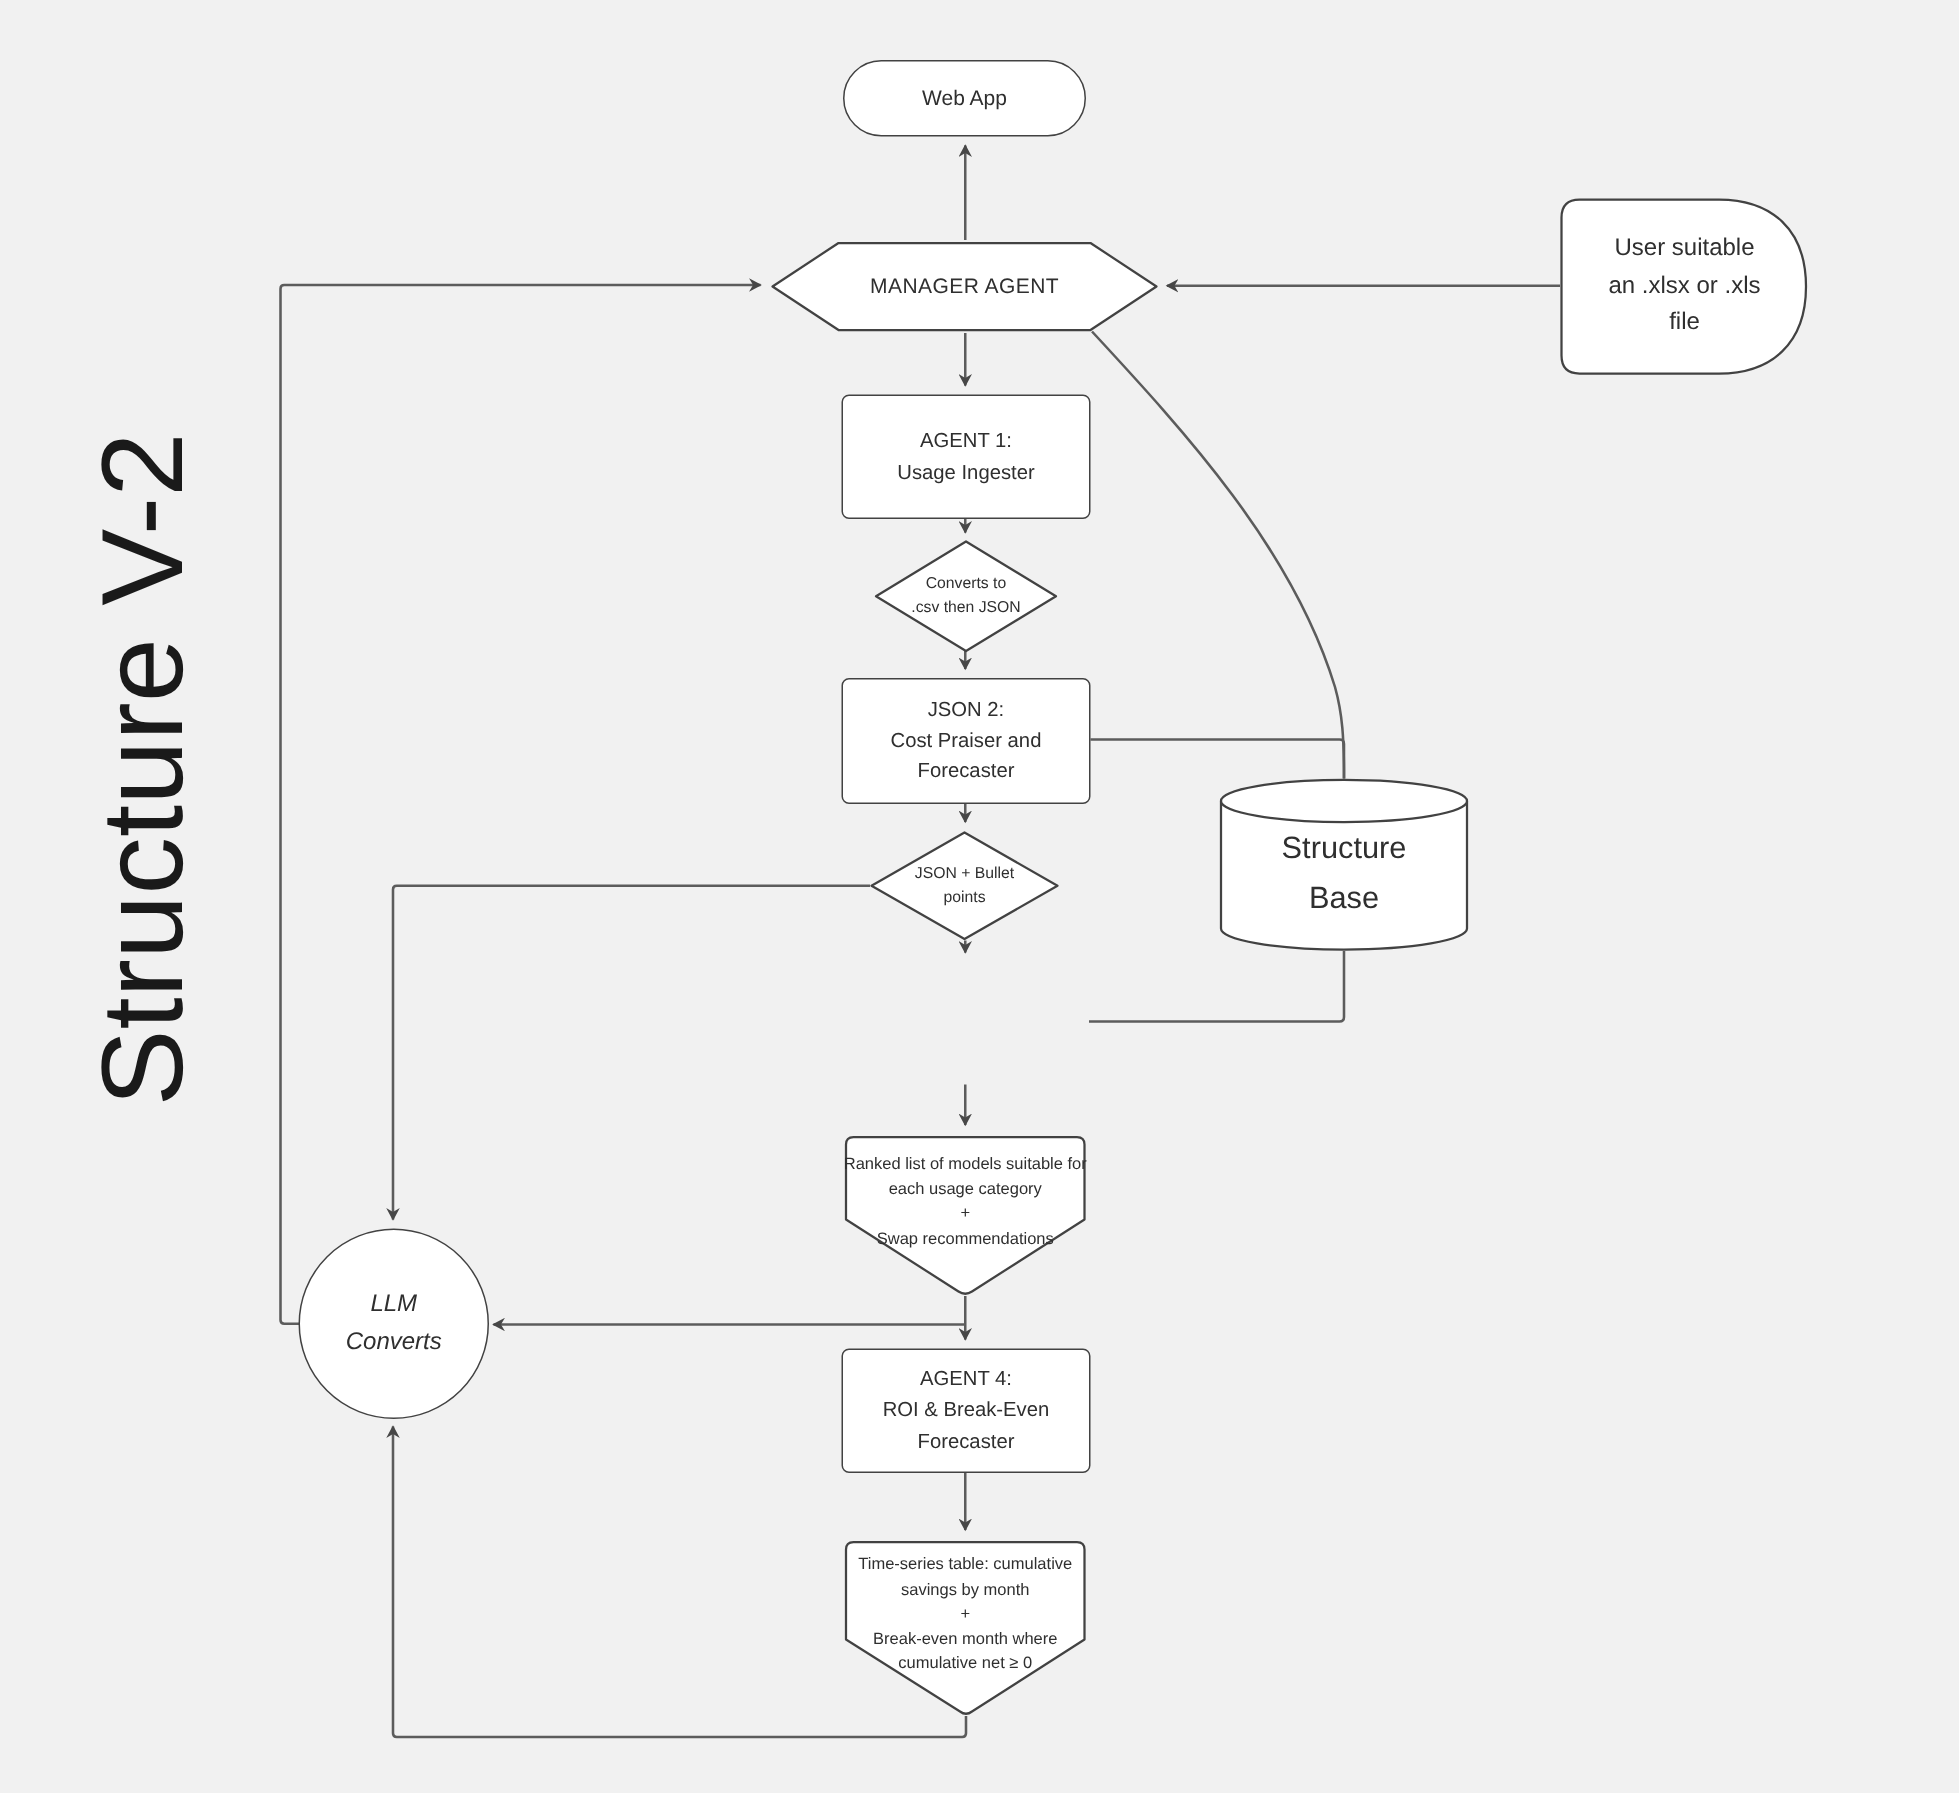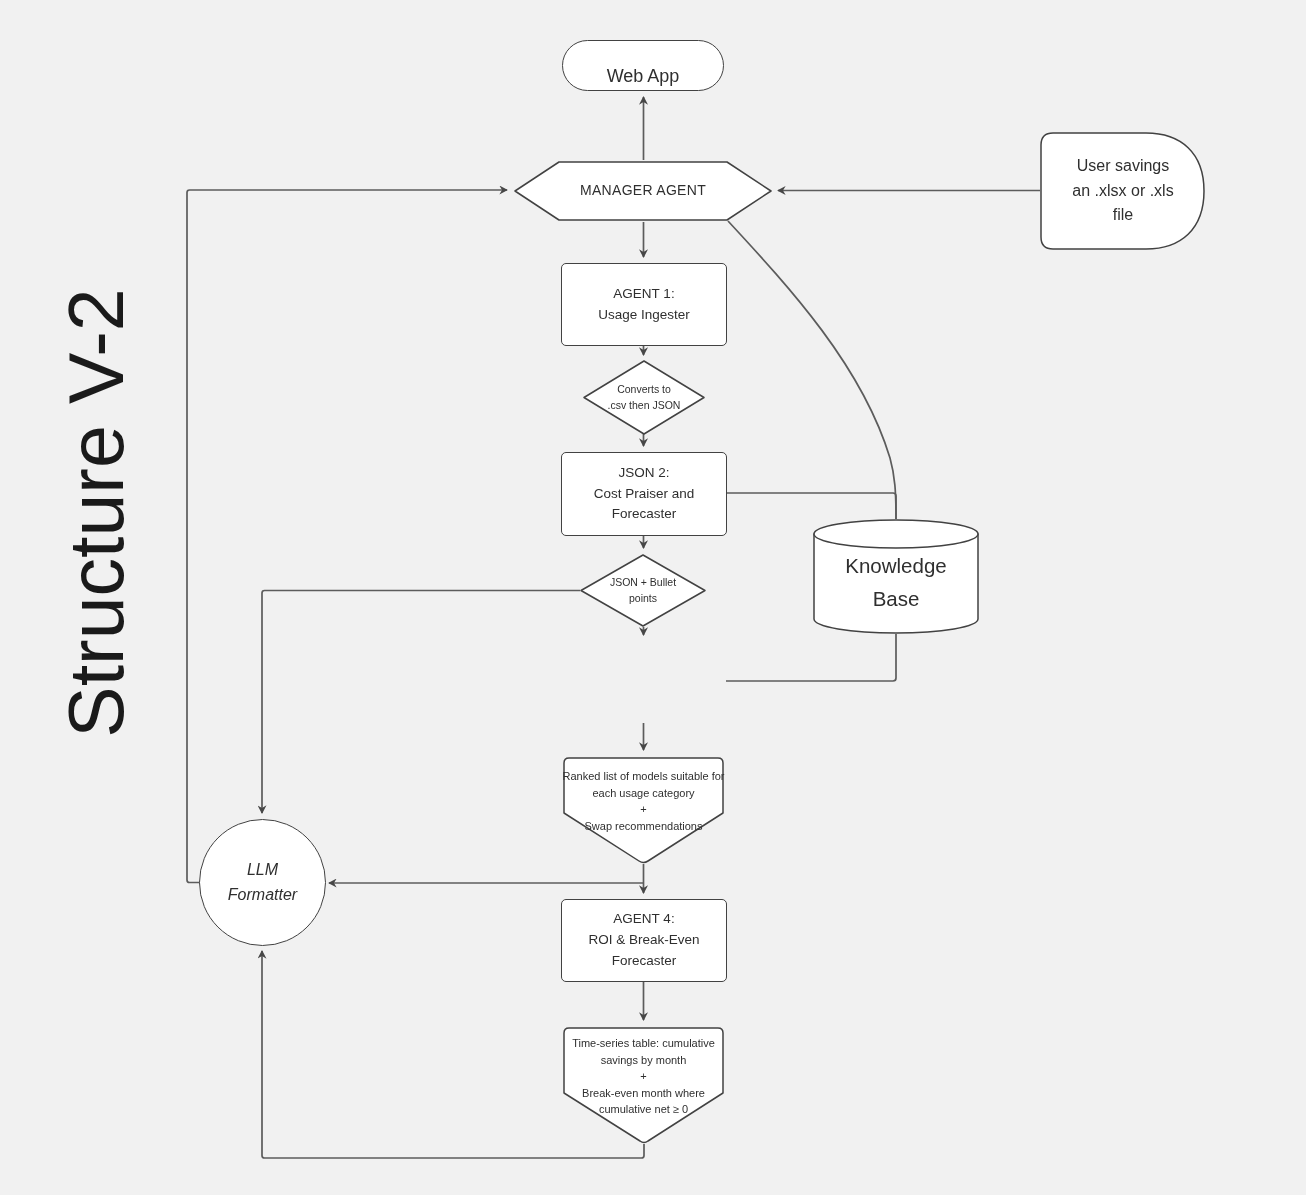--- a/index.html
+++ b/index.html
@@ -16,21 +16,21 @@
   .stadium{border-radius:26px;}
   .circle{border-radius:50%;}
   .svgwrap svg{position:absolute;left:0;top:0;width:100%;height:100%;overflow:visible;}
   .svgwrap path,.svgwrap ellipse{fill:#ffffff;stroke:#424242;stroke-width:1.5;stroke-linejoin:round;}
   .lbl{
     position:absolute;left:0;top:0;width:100%;height:100%;
     display:flex;flex-direction:column;justify-content:center;align-items:center;
     text-align:center;z-index:3;
   }
   .lbl div{width:100%;}
-  .fs12{font-size:18px;line-height:1.5;justify-content:flex-end;}
+  .fs12{font-size:14px;line-height:1.5;}
   .fs13{font-size:13.5px;line-height:1.55;}
   .fs11{font-size:11px;line-height:1.5;}
   .fs10{font-size:10.5px;line-height:1.5;}
   .fs16{font-size:16px;line-height:1.55;}
   .fs17{font-size:14px;line-height:1.4;letter-spacing:0.3px;}
   .fs20{font-size:20.5px;line-height:1.6;}
   .top-align{justify-content:flex-start;}
   .title{
     position:absolute;z-index:2;white-space:nowrap;
     font-size:77px;color:#1a1a1a;
@@ -84,21 +84,21 @@
     <div class="lbl fs17">
       <div>MANAGER AGENT</div>
     </div>
   </div>
 
   <div class="node svgwrap" style="left:1040px;top:132px;width:166px;height:118px;">
     <svg viewBox="0 0 166 118">
       <path d="M13 1 H106 C141 1 164 21 164 59 C164 97 141 117 106 117 H13 Q1 117 1 105 V13 Q1 1 13 1 Z"></path>
     </svg>
     <div class="lbl fs16">
-      <div>User savings</div>
+      <div>User suitable</div>
       <div>an .xlsx or .xls</div>
       <div>file</div>
     </div>
   </div>
 
   <div class="node fillbox rect" style="left:561px;top:263px;width:166px;height:83px;">
     <div class="lbl fs13">
       <div>AGENT 1:</div>
       <div>Usage Ingester</div>
     </div>
@@ -131,42 +131,42 @@
       <div>points</div>
     </div>
   </div>
 
   <div class="node svgwrap" style="left:812px;top:518px;width:168px;height:117px;">
     <svg viewBox="0 0 168 117">
       <path d="M2 16 V101 A82 14 0 0 0 166 101 V16 Z"></path>
       <ellipse cx="84" cy="16" rx="82" ry="14"></ellipse>
     </svg>
     <div class="lbl fs20" style="padding-top:12px;box-sizing:border-box;">
-      <div>Knowledge</div>
+      <div>Structure</div>
       <div>Base</div>
     </div>
   </div>
 
 
   <div class="node svgwrap" style="left:562px;top:756px;width:163px;height:110px;">
     <svg viewBox="0 0 163 110">
       <path d="M7 2 H156 Q161 2 161 7 V57 L86 105 Q81.5 108 77 105 L2 57 V7 Q2 2 7 2 Z"></path>
     </svg>
     <div class="lbl fs11 top-align" style="padding-top:12px;box-sizing:border-box;">
       <div>Ranked list of models suitable for</div>
       <div>each usage category</div>
       <div>+</div>
       <div>Swap recommendations</div>
     </div>
   </div>
 
   <div class="node fillbox circle" style="left:199px;top:819px;width:127px;height:127px;font-style:italic;">
     <div class="lbl fs16">
       <div>LLM</div>
-      <div>Formatter</div>
+      <div>Converts</div>
     </div>
   </div>
 
   <div class="node fillbox rect" style="left:561px;top:899px;width:166px;height:83px;">
     <div class="lbl fs13">
       <div>AGENT 4:</div>
       <div>ROI &amp; Break-Even</div>
       <div>Forecaster</div>
     </div>
   </div>

